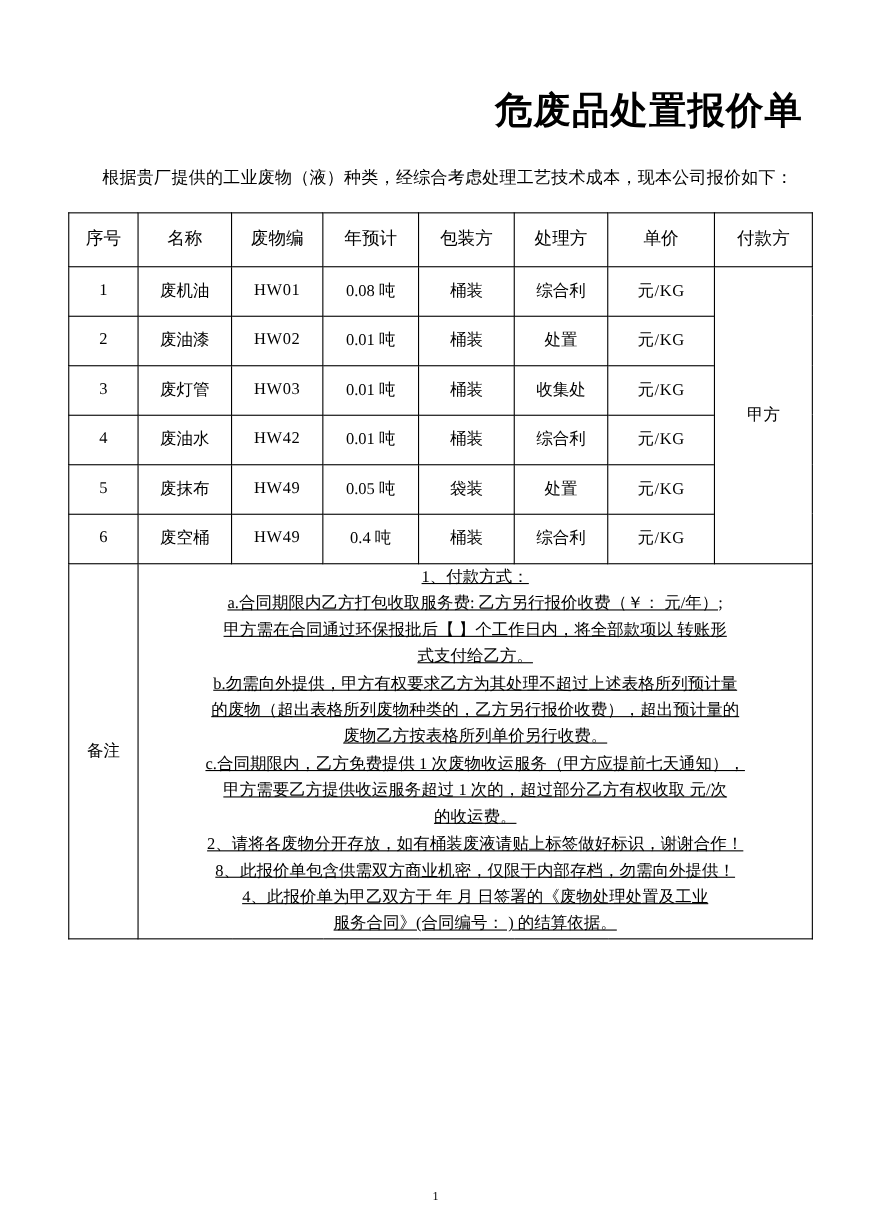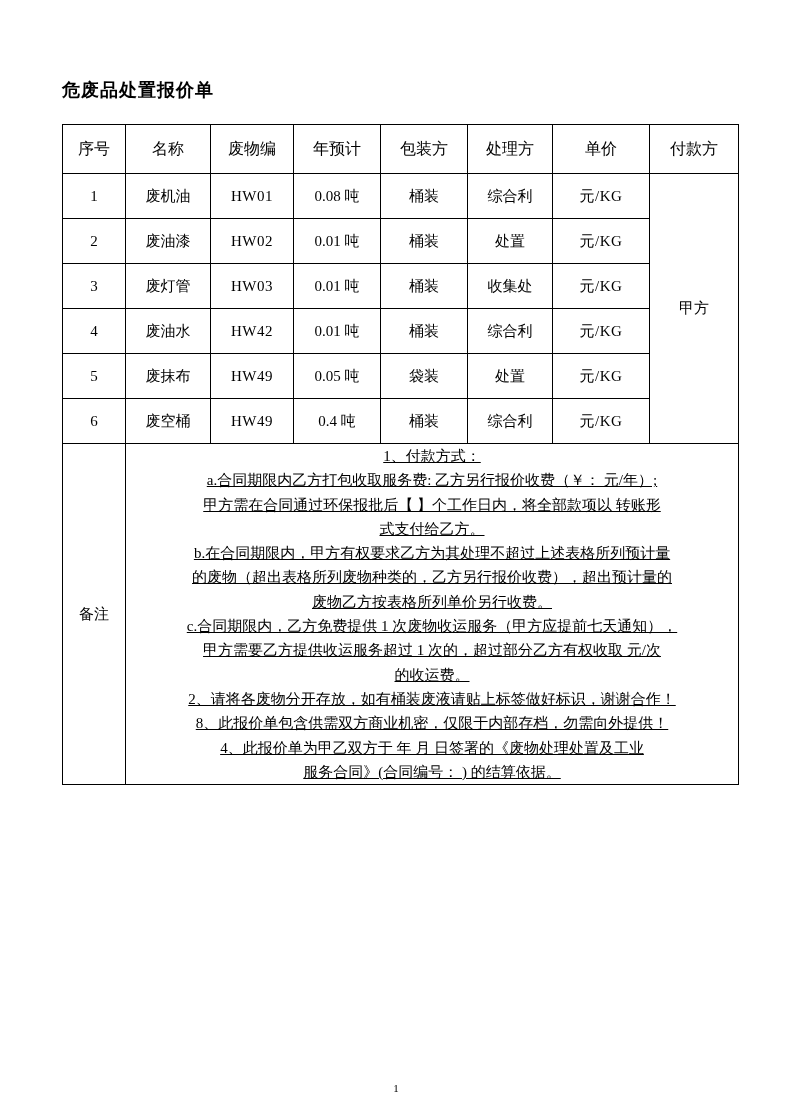--- a/index.html
+++ b/index.html
@@ -15,22 +15,22 @@
     position: relative;
   }
   .page {
     width: 792px;
     height: 1120px;
     box-sizing: border-box;
     padding: 56px 62px 0 62px;
     position: relative;
   }
   .doc-title {
-    text-align: left;
-    font-size: 18px;
+    text-align: right;
+    font-size: 34px;
     font-weight: bold;
     letter-spacing: 1px;
     margin-top: 22px;
     margin-bottom: 22px;
     font-family: Liberation Mono, monospace;
   }
   .intro {
     font-size: 15.5px;
     line-height: 2.1;
     text-indent: 2em;
@@ -105,20 +105,21 @@
     color: #000;
   }
 </style>
 </head>
 <body>
 
 <div class="page">
 
   <div class="doc-title">危废品处置报价单</div>
 
+  <p class="intro">根据贵厂提供的工业废物（液）种类，经综合考虑处理工艺技术成本，现本公司报价如下：</p>
 
   <table class="quote">
     <thead>
       <tr>
         <td class="col-no">序号</td>
         <td class="col-name">名称</td>
         <td class="col-code">废物编</td>
         <td class="col-year">年预计</td>
         <td class="col-pack">包装方</td>
         <td class="col-treat">处理方</td>
@@ -182,21 +183,21 @@
         <td class="col-treat">综合利</td>
         <td class="col-price mono">元/KG</td>
       </tr>
       <tr>
         <td class="remark-label">备注</td>
         <td class="remark-body" colspan="7">
           <p>1、付款方式：</p>
           <p>a.合同期限内乙方打包收取服务费: 乙方另行报价收费（￥：  元/年）;</p>
           <p>甲方需在合同通过环保报批后【  】个工作日内，将全部款项以 转账形</p>
           <p>式支付给乙方。</p>
-          <p>b.在合同期限内，甲方有权要求乙方为其处理不超过上述表格所列预计量</p>
+          <p>b.勿需向外提供，甲方有权要求乙方为其处理不超过上述表格所列预计量</p>
           <p>的废物（超出表格所列废物种类的，乙方另行报价收费），超出预计量的</p>
           <p>废物乙方按表格所列单价另行收费。</p>
           <p>c.合同期限内，乙方免费提供 1 次废物收运服务（甲方应提前七天通知），</p>
           <p>甲方需要乙方提供收运服务超过 1 次的，超过部分乙方有权收取  元/次</p>
           <p>的收运费。</p>
           <p>2、请将各废物分开存放，如有桶装废液请贴上标签做好标识，谢谢合作！</p>
           <p>8、此报价单包含供需双方商业机密，仅限于内部存档，勿需向外提供！</p>
           <p>4、此报价单为甲乙双方于     年  月  日签署的《废物处理处置及工业</p>
           <p>服务合同》(合同编号：            ) 的结算依据。</p>
         </td>

